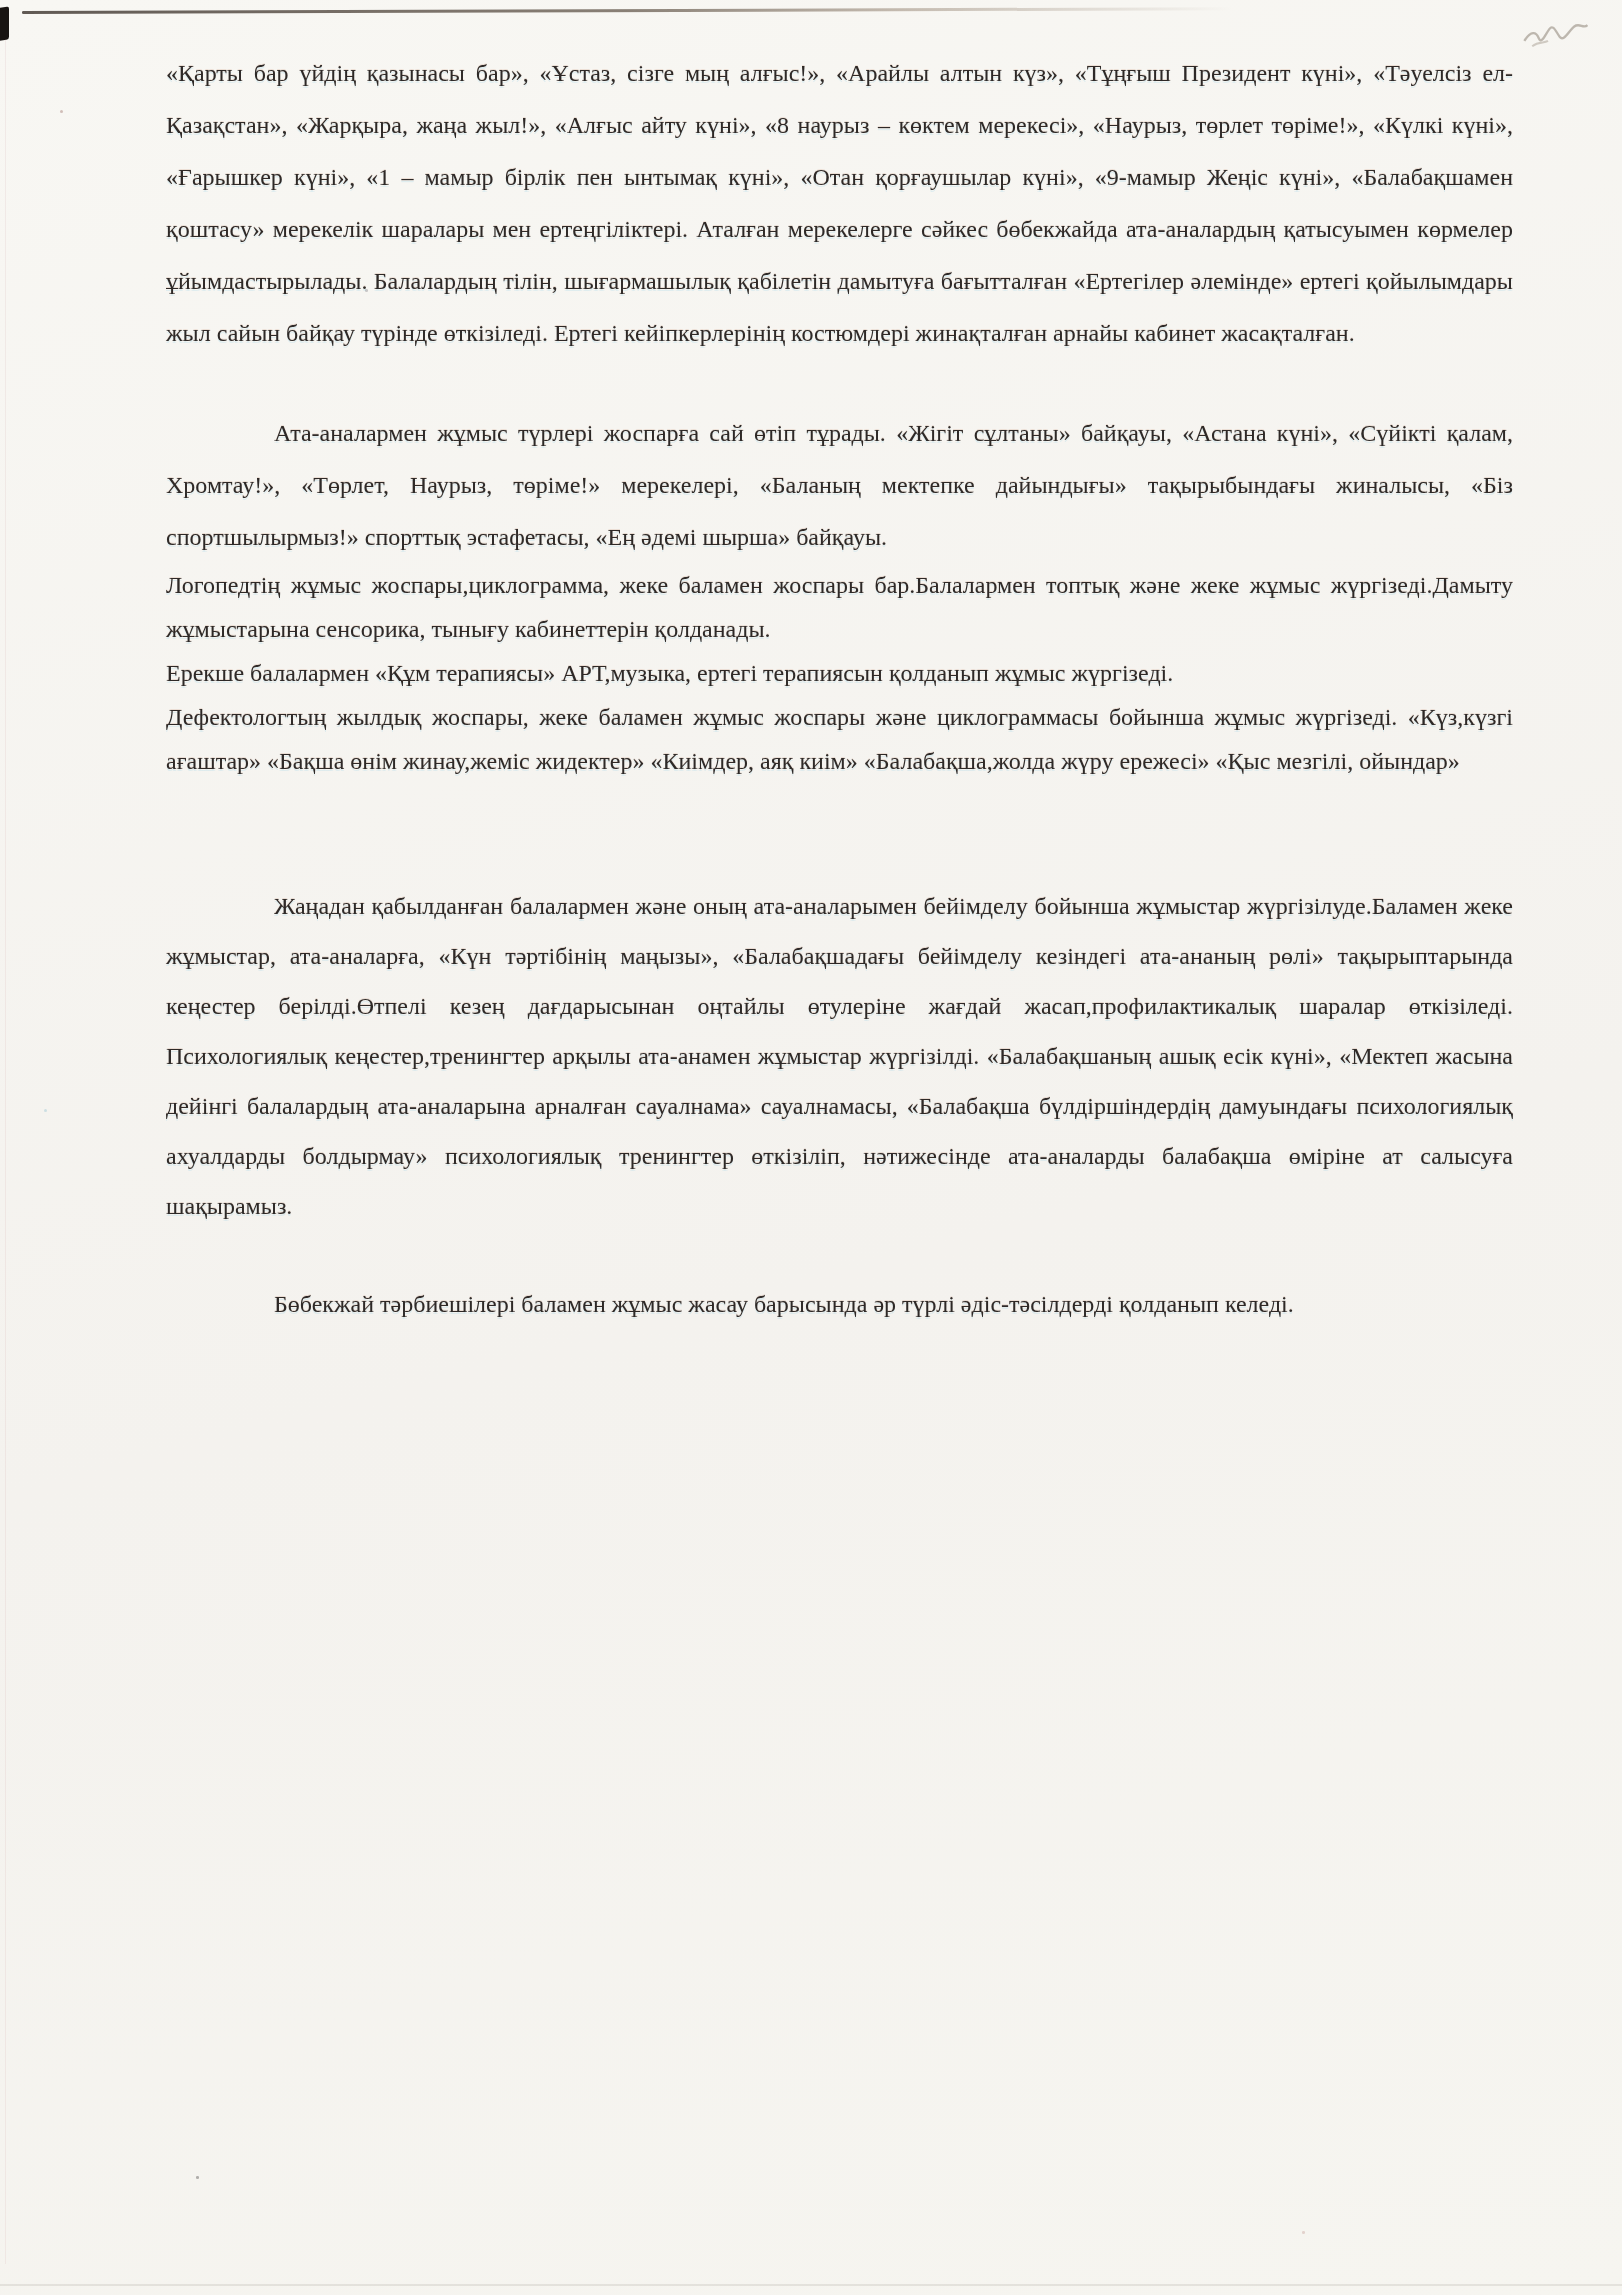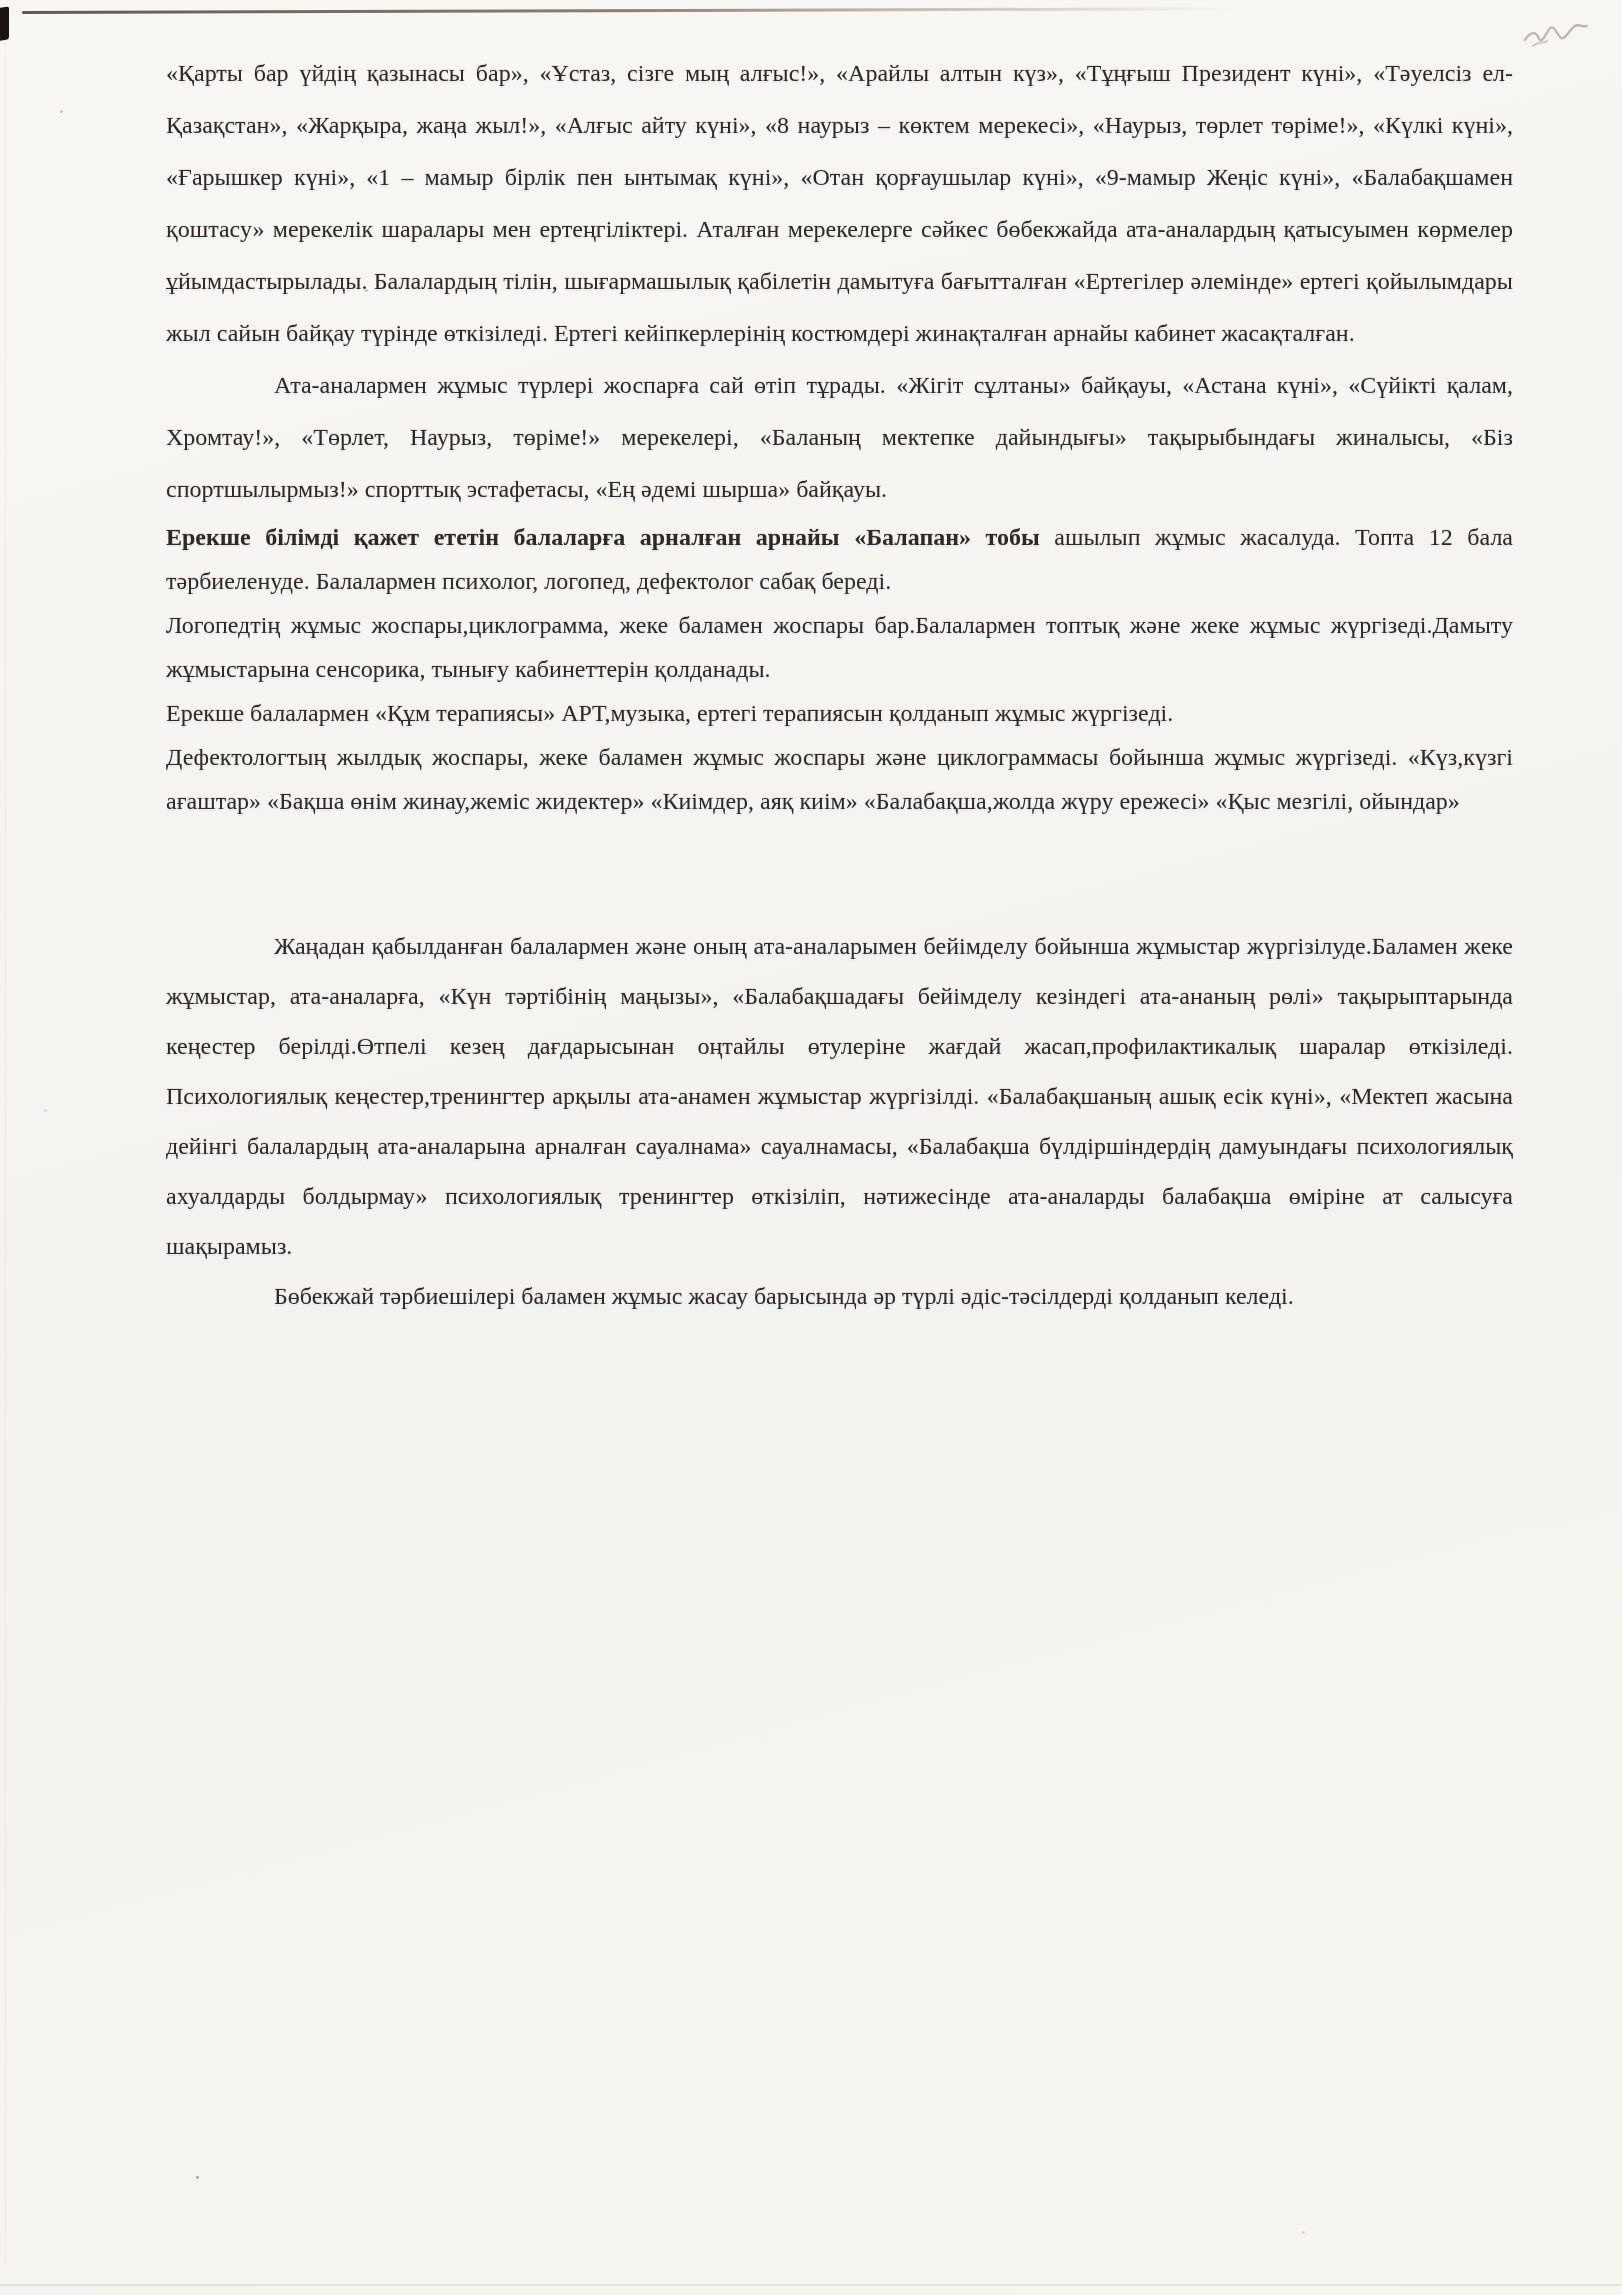--- a/index.html
+++ b/index.html
@@ -20,21 +20,21 @@
     width: 1347px;
     color: #2e2927;
     font-size: 24px;
     text-align: justify;
     text-shadow: 0 -1.3px 0 rgba(165,70,20,0.13), 0 2px 0 rgba(40,160,215,0.11);
   }
   .text-block p { margin: 0; }
   .sec-a { line-height: 52px; }
   .sec-b { line-height: 44px; }
   .sec-c { line-height: 50px; margin-top: 98px; }
-  p.indent { text-indent: 108px; }
+  p.indent { text-indent: 108px; margin-top: 48px; }
   strong { font-weight: 700; }
 
   
   .top-edge-line {
     position: absolute; left: 22px; top: 10.5px;
     width: 1211px; height: 2.6px; border-radius: 1.3px;
     background: linear-gradient(to right,
       rgba(70,62,56,0.85), rgba(100,88,76,0.75) 50%,
       rgba(130,110,90,0.45) 72%, rgba(150,130,105,0) 100%);
     transform: rotate(-0.18deg); transform-origin: left center;
@@ -84,21 +84,20 @@
   <div class="speck s5"></div>
 
   <div class="text-block">
 
     <section class="sec-a">
       <p class="para">«Қарты бар үйдің қазынасы бар», «Ұстаз, сізге мың алғыс!», «Арайлы алтын күз», «Тұңғыш Президент күні», «Тәуелсіз ел-Қазақстан», «Жарқыра, жаңа жыл!», «Алғыс айту күні», «8 наурыз – көктем мерекесі», «Наурыз, төрлет төріме!», «Күлкі күні», «Ғарышкер күні», «1 – мамыр бірлік пен ынтымақ күні», «Отан қорғаушылар күні», «9-мамыр Жеңіс күні», «Балабақшамен қоштасу» мерекелік шаралары мен ертеңгіліктері. Аталған мерекелерге сәйкес бөбекжайда ата-аналардың қатысуымен көрмелер ұйымдастырылады. Балалардың тілін, шығармашылық қабілетін дамытуға бағытталған «Ертегілер әлемінде» ертегі қойылымдары жыл сайын байқау түрінде өткізіледі. Ертегі кейіпкерлерінің костюмдері жинақталған арнайы кабинет жасақталған.</p>
       <p class="para indent">Ата-аналармен жұмыс түрлері жоспарға сай өтіп тұрады. «Жігіт сұлтаны» байқауы, «Астана күні», «Сүйікті қалам, Хромтау!», «Төрлет, Наурыз, төріме!» мерекелері, «Баланың мектепке дайындығы» тақырыбындағы жиналысы, «Біз спортшылырмыз!» спорттық эстафетасы, «Ең әдемі шырша» байқауы.</p>
     </section>
 
     <section class="sec-b">
-      <p class="para"><strong>Ерекше білімді қажет ететін балаларға арналған арнайы «Балапан» тобы</strong> <span>ашылып жұмыс жасалуда. Топта 12 бала тәрбиеленуде. Балалармен психолог, логопед, дефектолог сабақ береді.</span></p>
       <p class="para">Логопедтің жұмыс жоспары,циклограмма, жеке баламен жоспары бар.Балалармен топтық және жеке жұмыс жүргізеді.Дамыту жұмыстарына сенсорика, тынығу кабинеттерін қолданады.</p>
       <p class="para">Ерекше балалармен «Құм терапиясы» АРТ,музыка, ертегі терапиясын қолданып жұмыс жүргізеді.</p>
       <p class="para">Дефектологтың жылдық жоспары, жеке баламен жұмыс жоспары және циклограммасы бойынша жұмыс жүргізеді. «Күз,күзгі ағаштар» «Бақша өнім жинау,жеміс жидектер» «Киімдер, аяқ киім» «Балабақша,жолда жүру ережесі» «Қыс мезгілі, ойындар»</p>
     </section>
 
     <section class="sec-c">
       <p class="para indent">Жаңадан қабылданған балалармен және оның ата-аналарымен бейімделу бойынша жұмыстар жүргізілуде.Баламен жеке жұмыстар, ата-аналарға, «Күн тәртібінің маңызы», «Балабақшадағы бейімделу кезіндегі ата-ананың рөлі» тақырыптарында кеңестер берілді.Өтпелі кезең дағдарысынан оңтайлы өтулеріне жағдай жасап,профилактикалық шаралар өткізіледі. Психологиялық кеңестер,тренингтер арқылы ата-анамен жұмыстар жүргізілді. «Балабақшаның ашық есік күні», «Мектеп жасына дейінгі балалардың ата-аналарына арналған сауалнама» сауалнамасы, «Балабақша бүлдіршіндердің дамуындағы психологиялық ахуалдарды болдырмау» психологиялық тренингтер өткізіліп, нәтижесінде ата-аналарды балабақша өміріне ат салысуға шақырамыз.</p>
       <p class="para indent">Бөбекжай тәрбиешілері баламен жұмыс жасау барысында әр түрлі әдіс-тәсілдерді қолданып келеді.</p>
     </section>
 

